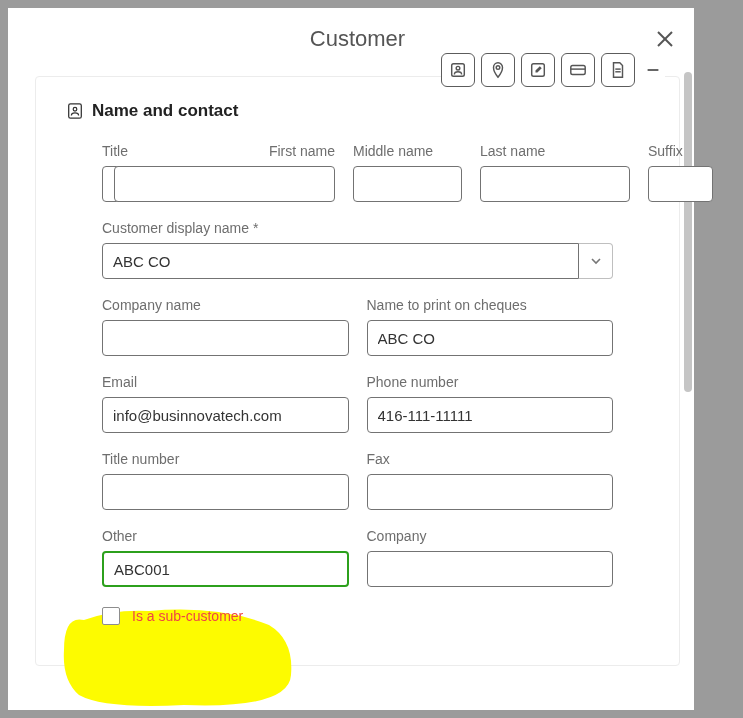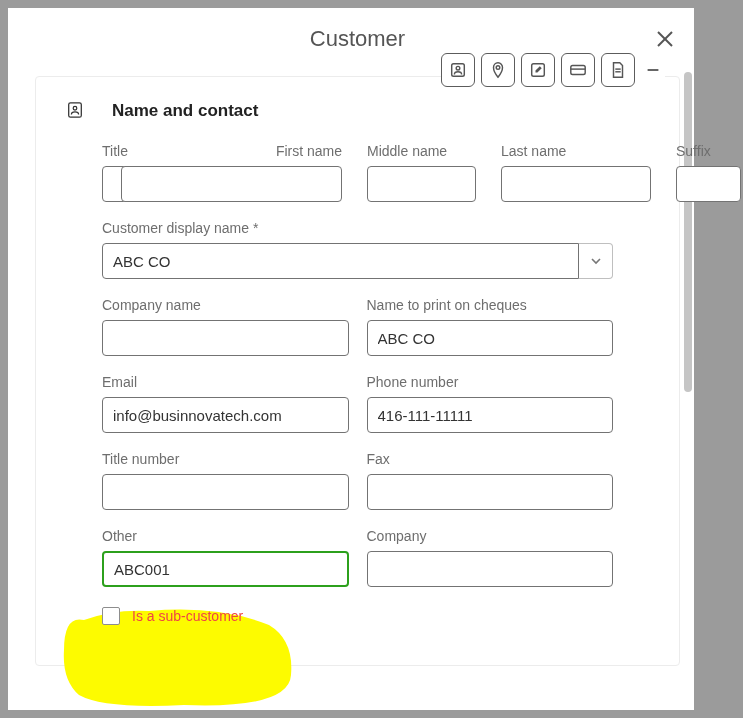--- a/index.html
+++ b/index.html
@@ -70,22 +70,22 @@
       background: #fff;
       color: #555;
     }
     .icon-btn svg { width: 18px; height: 18px; stroke: #555; fill: none; stroke-width: 1.6; }
     .icon-btn.plain {
       border: none;
       width: 24px;
     }
     .section-head {
       display: flex;
-      align-items: flex-start;
-      gap: 28px;
+      align-items: center;
+      gap: 8px;
       margin: 10px 0 22px 0;
     }
     .section-head svg { width: 18px; height: 18px; stroke: #333; fill:none; stroke-width:1.4;}
     .section-title {
       font-size: 17px;
       font-weight: 600;
       color: #222;
     }
     .row {
       display: flex;
@@ -125,21 +125,21 @@
       height: 36px;
       border: 1px solid #bfbfbf;
       border-left: none;
       border-radius: 0 4px 4px 0;
       display: flex;
       align-items: center;
       justify-content: center;
       cursor: pointer;
       color: #777;
     }
-    .name-row { display: flex; gap: 25px; padding: 0 36px; margin-bottom: 18px;}
+    .name-row { display: flex; gap: 18px; padding: 0 36px; margin-bottom: 18px;}
     .name-row .field.title { width: 65px; }
     .name-row .field.first { width: 150px; align-items: flex-end; }
     .name-row .field.middle { width: 109px; }
     .name-row .field.last { width: 150px; }
     .name-row .field.suffix { width: 65px; }
     .highlight {
       position: absolute;
       left: 18px;
       top: 528px;
       width: 250px;

